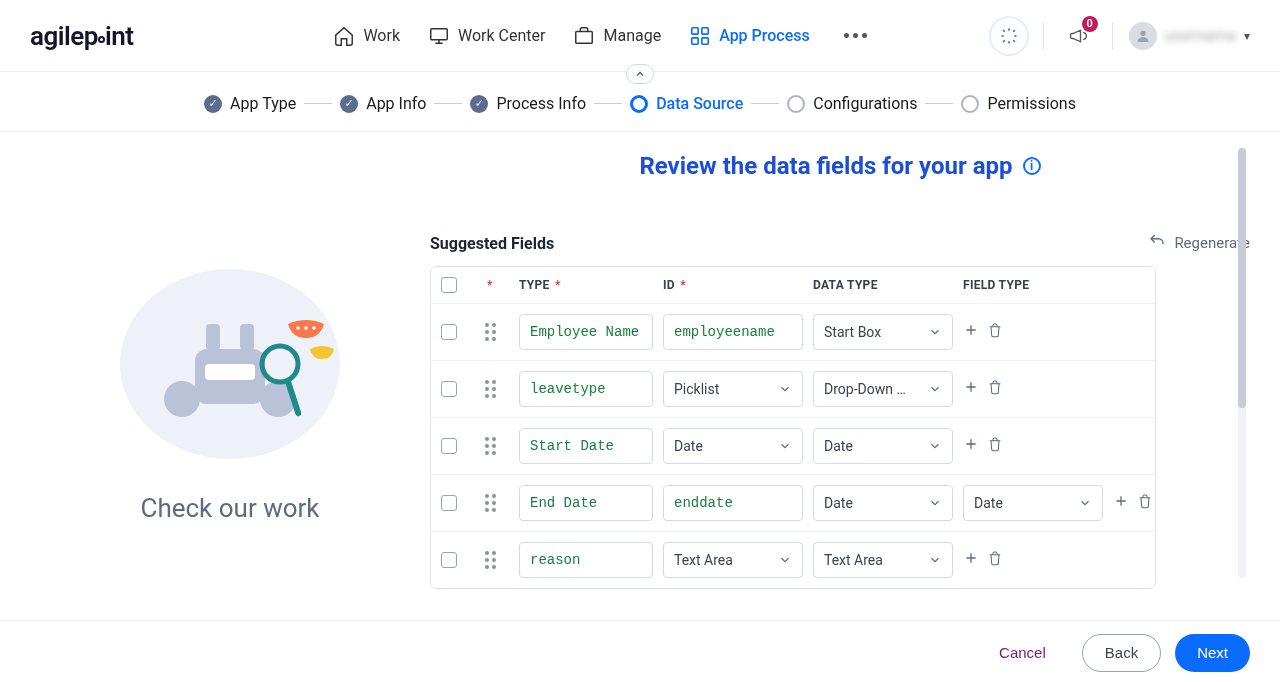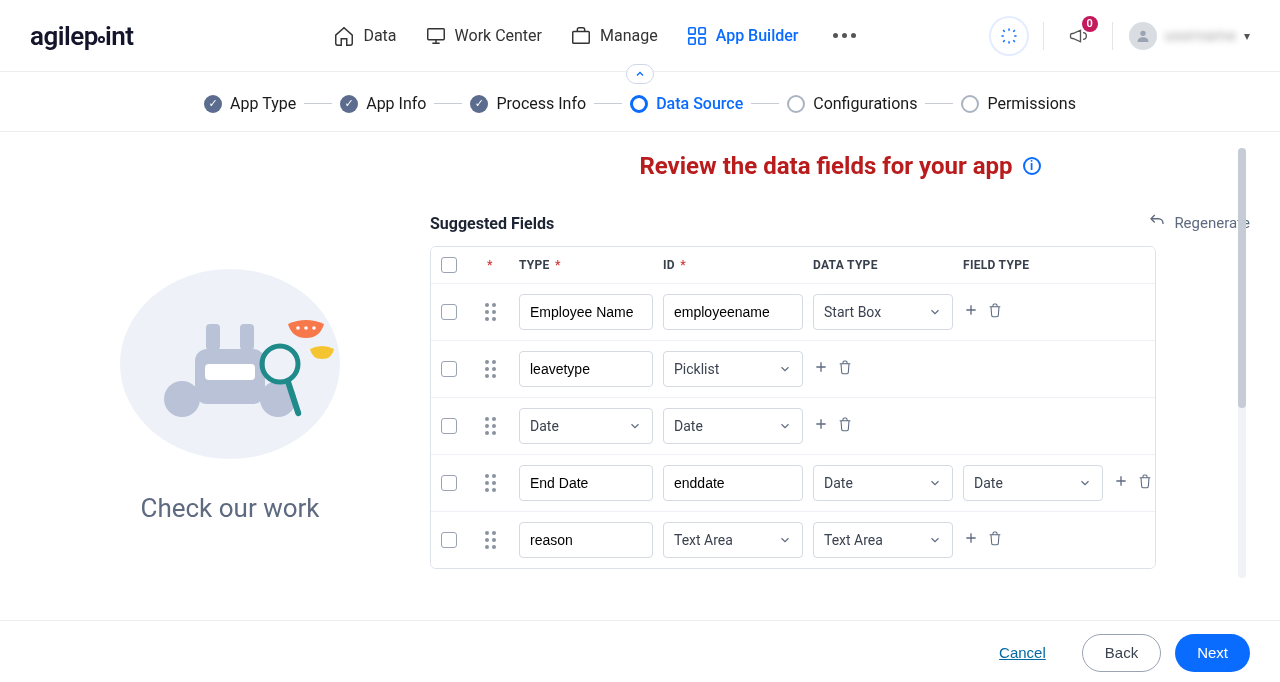--- a/index.html
+++ b/index.html
@@ -37,65 +37,65 @@
   .step-sep { width: 28px; height: 1px; background: #c8ccd3; }
 
   
   .main { display: flex; height: 488px; padding: 0 30px; }
   .left-panel { width: 400px; display: flex; flex-direction: column; align-items: center; justify-content: center; }
   .robot-box { width: 240px; height: 240px; position: relative; }
   .left-caption { font-size: 26px; color: #5e6a80; margin-top: 24px; font-weight: 400; }
 
   .right-panel { flex: 1; padding-top: 20px; position: relative; overflow: hidden; }
   .title-row { display: flex; justify-content: center; align-items: center; gap: 10px; }
-  .page-title { font-size: 24px; font-weight: 700; color: #b91c1c; }
+  .page-title { font-size: 24px; font-weight: 700; color: #1d4ed8; }
   .info-icon { width: 18px; height: 18px; border: 2px solid #0a6cff; border-radius: 50%; color: #0a6cff; font-size: 12px; font-weight: 700; display: flex; align-items: center; justify-content: center; cursor: pointer; }
 
-  .section-head { display: flex; justify-content: space-between; align-items: center; margin: 32px 0 12px; }
+  .section-head { display: flex; justify-content: space-between; align-items: center; margin: 52px 0 12px; }
   .section-title { font-size: 16px; font-weight: 700; color: #1d2433; }
   .regen { display: flex; align-items: center; gap: 8px; color: #5e6a80; font-size: 15px; cursor: pointer; }
 
   .grid { border: 1px solid #dde2ea; border-radius: 6px; overflow: hidden; width: 726px; }
   .grid-header, .grid-row { display: grid; grid-template-columns: 34px 24px 134px 140px 140px 140px 84px; align-items: center; padding: 10px 10px; gap: 10px; border-bottom: 1px solid #eef1f6; background: #fff; }
   .grid-header { font-size: 12px; font-weight: 700; color: #38404d; letter-spacing: .3px; }
   .grid-header .req { color: #d23b3b; margin-left: 2px; }
   .grid-row:last-child { border-bottom: none; }
   .chk { width: 16px; height: 16px; border: 1.5px solid #9aa3b2; border-radius: 3px; cursor: pointer; background: #fff; }
   .drag { display: grid; grid-template-columns: repeat(2, 4px); grid-template-rows: repeat(3, 4px); gap: 3px; cursor: grab; }
   .drag span { width: 4px; height: 4px; background: #8a92a0; border-radius: 50%; }
-  .tinput { width: 100%; height: 36px; border: 1px solid #d4d9e2; border-radius: 4px; padding: 0 10px; font-size: 14px; color: #000000; overflow: hidden; text-overflow: ellipsis; white-space: nowrap; }
+  .tinput { width: 100%; height: 36px; border: 1px solid #d4d9e2; border-radius: 4px; padding: 0 10px; font-size: 14px; color: #15803d; overflow: hidden; text-overflow: ellipsis; white-space: nowrap; font-family: Liberation Mono, monospace; }
   .tselect { width: 100%; height: 36px; border: 1px solid #d4d9e2; border-radius: 4px; padding: 0 10px; font-size: 14px; display: flex; align-items: center; justify-content: space-between; color: #3b4350; cursor: pointer; background: #fff; }
   .tselect .sel-text { overflow: hidden; text-overflow: ellipsis; white-space: nowrap; }
   .actions { display: flex; gap: 8px; align-items: center; color: #5e6a80; }
   .actions .ai { cursor: pointer; }
 
   
   .vscroll { position: absolute; right: 4px; top: 16px; width: 8px; height: 430px; background: #f0f2f5; border-radius: 4px; }
   .vscroll .thumb { position: absolute; left: 0; right: 0; top: 0; height: 260px; background: #c6ccd6; border-radius: 4px; }
 
   
   .footer { height: 64px; border-top: 1px solid #eee; display: flex; align-items: center; justify-content: flex-end; gap: 14px; padding: 0 30px; background: #fff; }
   .btn { height: 38px; padding: 0 22px; border-radius: 20px; font-size: 15px; cursor: pointer; display: flex; align-items: center; justify-content: center; }
-  .btn-text { background: none; border: none; color: #0369a1; text-decoration: underline; }
+  .btn-text { background: none; border: none; color: #701a75; }
   .btn-outline { background: #fff; border: 1.5px solid #9aa3b2; color: #3b4350; }
   .btn-primary { background: #0a6cff; border: none; color: #fff; font-weight: 500; }
 </style>
 </head>
 <body>
 
 <div class="topbar">
   <div class="logo">agilep<span class="dot"></span>int</div>
   <div class="topnav">
     <div class="topnav-item">
       <span class="topnav-icon">
         <svg width="22" height="22" viewBox="0 0 24 24" fill="none" stroke="#333" stroke-width="1.6">
             <path d="M3 11l9-8 9 8v9a2 2 0 0 1-2 2h-4v-7h-6v7H5a2 2 0 0 1-2-2z"></path>
           </svg>
       </span>
-      <span>Data</span>
+      <span>Work</span>
     </div>
     <div class="topnav-item">
       <span class="topnav-icon">
         <svg width="22" height="22" viewBox="0 0 24 24" fill="none" stroke="#333" stroke-width="1.6">
             <rect x="3" y="4" width="18" height="12" rx="1"></rect>
             <path d="M8 20h8M12 16v4"></path>
           </svg>
       </span>
       <span>Work Center</span>
     </div>
@@ -110,21 +110,21 @@
     </div>
     <div class="topnav-item active">
       <span class="topnav-icon">
         <svg width="22" height="22" viewBox="0 0 24 24" fill="none" stroke="#0a6cff" stroke-width="1.8">
             <rect x="3" y="3" width="7" height="7" rx="1"></rect>
             <rect x="14" y="3" width="7" height="7" rx="1"></rect>
             <rect x="3" y="14" width="7" height="7" rx="1"></rect>
             <rect x="14" y="14" width="7" height="7" rx="1"></rect>
           </svg>
       </span>
-      <span>App Builder</span>
+      <span>App Process</span>
     </div>
     <div class="more-dots">
         <span></span>
         <span></span>
         <span></span>
       </div>
   </div>
   <div class="right-icons">
     <div class="icon-circle active-ring">
       <svg width="18" height="18" viewBox="0 0 24 24" fill="none" stroke="#0a6cff" stroke-width="2">
@@ -293,20 +293,28 @@
             </div>
             <div><input class="tinput" value="leavetype" style=""></div>
             <div>
               <div class="tselect">
                 <span class="sel-text">Picklist</span>
                 <svg width="14" height="14" viewBox="0 0 24 24" fill="none" stroke="#5e6a80" stroke-width="2">
                   <path d="M6 9l6 6 6-6"></path>
                 </svg>
               </div>
             </div>
+            <div>
+              <div class="tselect">
+                <span class="sel-text">Drop-Down …</span>
+                <svg width="14" height="14" viewBox="0 0 24 24" fill="none" stroke="#5e6a80" stroke-width="2">
+                  <path d="M6 9l6 6 6-6"></path>
+                </svg>
+              </div>
+            </div>
             <div class="actions">
               <span class="ai"><svg width="16" height="16" viewBox="0 0 24 24" fill="none" stroke="#5e6a80" stroke-width="2">
                   <path d="M12 5v14M5 12h14"></path>
                 </svg></span>
               <span class="ai"><svg width="16" height="16" viewBox="0 0 24 24" fill="none" stroke="#5e6a80" stroke-width="1.6">
                   <path d="M4 7h16M9 7V5a2 2 0 0 1 2-2h2a2 2 0 0 1 2 2v2M6 7l1 13a2 2 0 0 0 2 2h6a2 2 0 0 0 2-2l1-13"></path>
                 </svg></span>
             </div>
           </div>
           <div class="grid-row">
@@ -316,20 +324,21 @@
             <div>
               <div class="drag">
                 <span></span>
                 <span></span>
                 <span></span>
                 <span></span>
                 <span></span>
                 <span></span>
               </div>
             </div>
+            <div><input class="tinput" value="Start Date" style=""></div>
             <div>
               <div class="tselect">
                 <span class="sel-text">Date</span>
                 <svg width="14" height="14" viewBox="0 0 24 24" fill="none" stroke="#5e6a80" stroke-width="2">
                   <path d="M6 9l6 6 6-6"></path>
                 </svg>
               </div>
             </div>
             <div>
               <div class="tselect">

